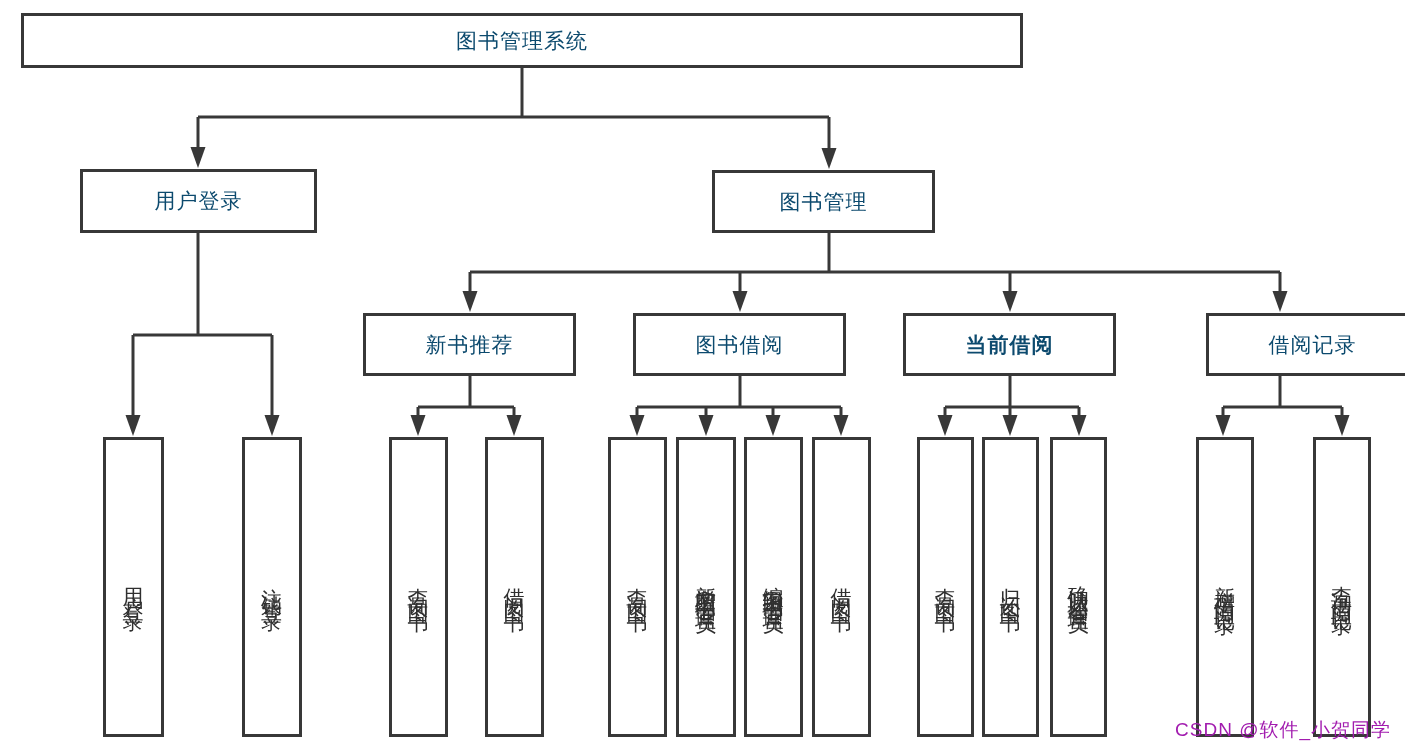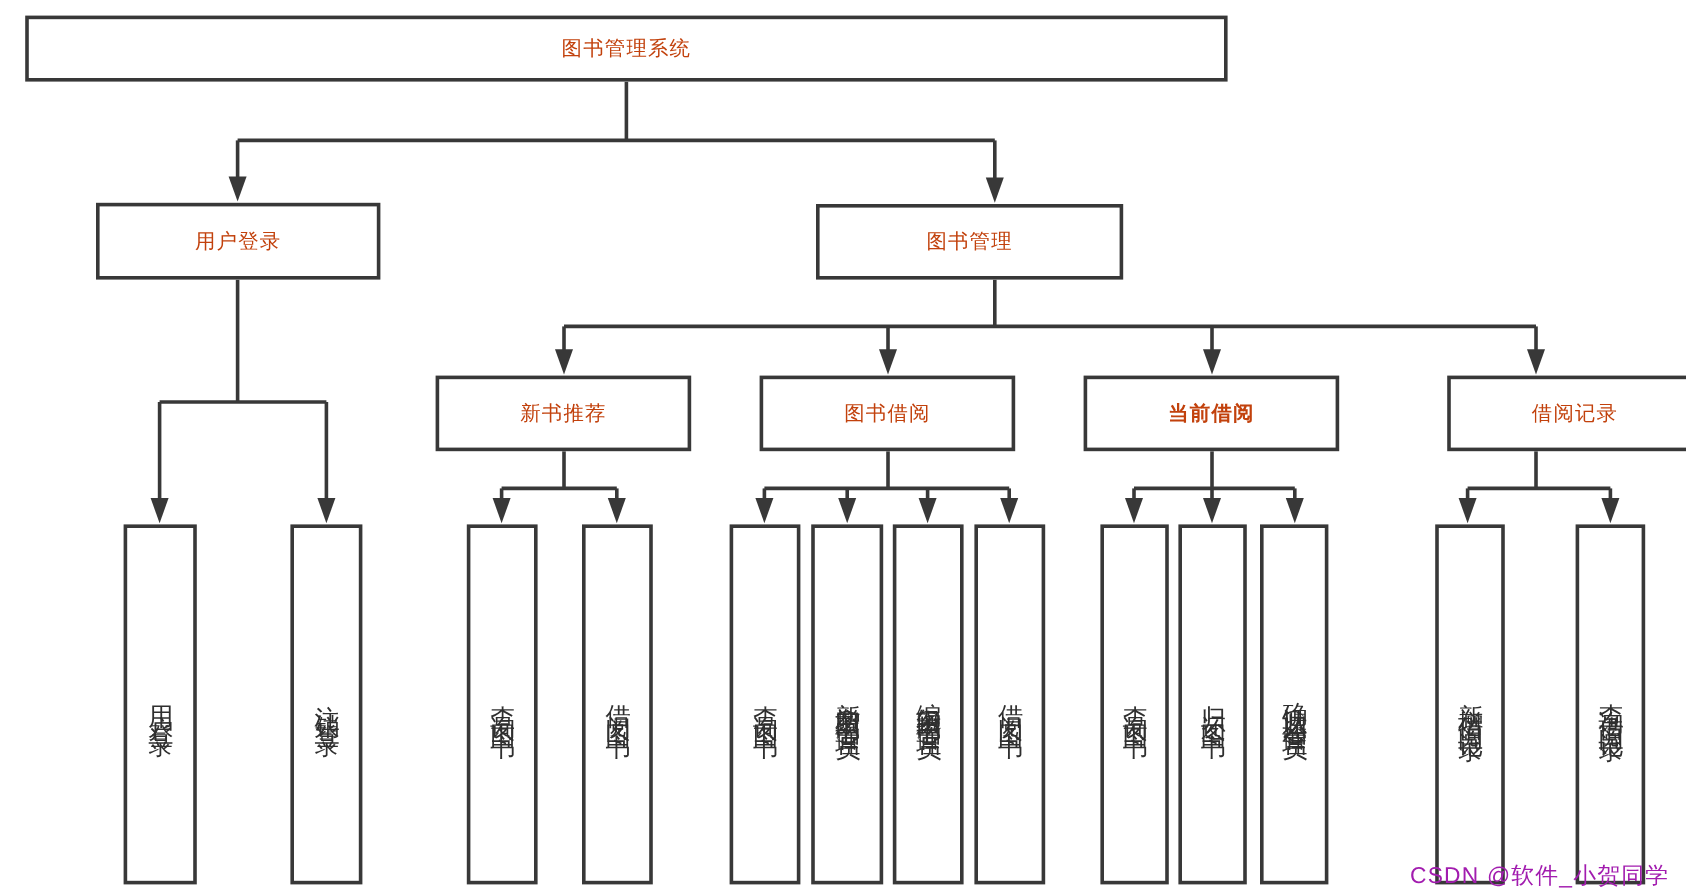--- a/index.html
+++ b/index.html
@@ -22,22 +22,22 @@
     height: 747px;
   }
   .box {
     position: absolute;
     box-sizing: border-box;
     border: 3px solid #383838;
     background: #ffffff;
     display: flex;
     align-items: center;
     justify-content: center;
-    color: #c2410c;
-    font-size: 17px;
+    color: #0c4a6e;
+    font-size: 21px;
     letter-spacing: 1px;
     white-space: nowrap;
   }
   .vbox {
     position: absolute;
     box-sizing: border-box;
     border: 3px solid #383838;
     background: #ffffff;
     display: flex;
     align-items: center;
@@ -128,21 +128,21 @@
       <polygon points="1002.5,415 1017.5,415 1010,436"></polygon>
       <polygon points="1071.5,415 1086.5,415 1079,436"></polygon>
       <polygon points="1215.5,415 1230.5,415 1223,436"></polygon>
       <polygon points="1334.5,415 1349.5,415 1342,436"></polygon>
     </g>
   </svg>
 
   <div class="box" style="left:21px; top:13px; width:1002px; height:55px;">图书管理系统</div>
 
   <div class="box" style="left:80px; top:169px; width:237px; height:64px;">用户登录</div>
-  <div class="box" style="left:680px; top:170px; width:256px; height:63px;">图书管理</div>
+  <div class="box" style="left:712px; top:170px; width:223px; height:63px;">图书管理</div>
 
   <div class="box" style="left:633px; top:313px; width:213px; height:63px;">图书借阅</div>
   <div class="box" style="left:363px; top:313px; width:213px; height:63px;">新书推荐</div>
   <div class="box" style="left:903px; top:313px; width:213px; height:63px;font-weight:bold;">当前借阅</div>
   <div class="box" style="left:1173px; top:313px; width:213px; height:63px;margin-left:33px;">借阅记录</div>
 
   <div class="vbox" style="left:103px; top:437px; width:61px; height:300px;">
     <span class="vtext">用户登录</span>
   </div>
   <div class="vbox" style="left:242px; top:437px; width:60px; height:300px;">

